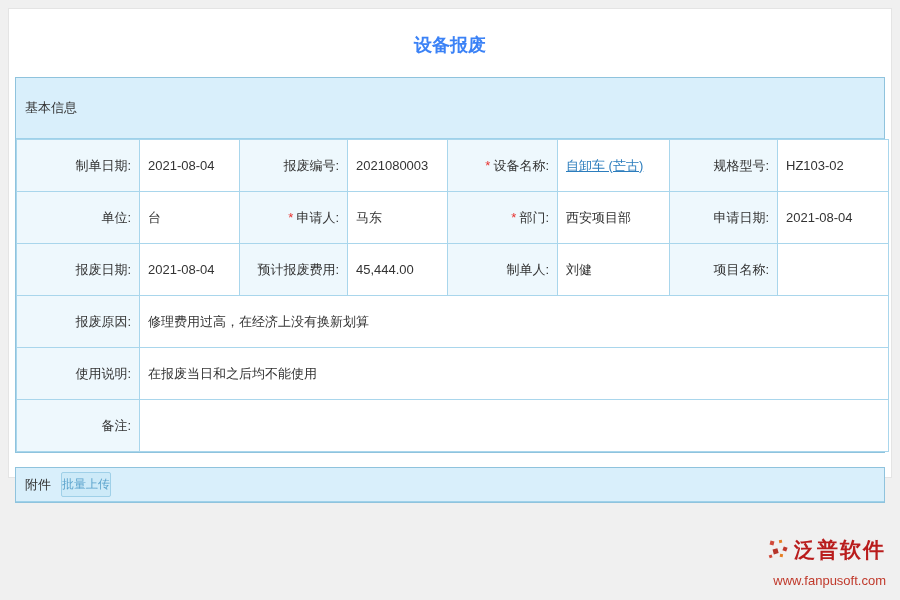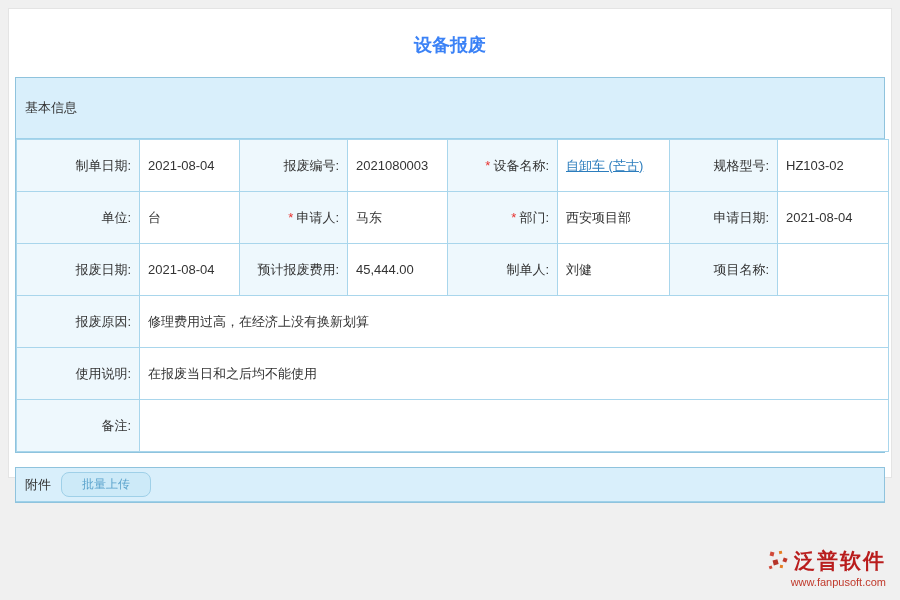--- a/index.html
+++ b/index.html
@@ -59,22 +59,22 @@
     border-bottom: 1px solid #9ed1ea;
     padding: 4px 9px;
     font-size: 13px;
     color: #333;
   }
   .btn-upload {
     background: #cdeaf8;
     border: 1px solid #9fd0e8;
     color: #5ba3cc;
     font-size: 12px;
-    padding: 3px 20px;
-    border-radius: 8px;
+    padding: 3px 0;
+    border-radius: 2px;
     cursor: pointer;
     font-family: "Liberation Sans", sans-serif;
   }
   .att-table .th {
     background: #ffffff;
     font-weight: bold;
     text-align: left;
     height: 32px;
   }
   .att-empty { height: 52px; background: #fff; }
@@ -85,22 +85,22 @@
   }
   .logo-top { display: flex; align-items: center; justify-content: flex-end; gap: 5px; }
   .logo-brand {
     color: #b91c1c;
     font-size: 21px;
     font-weight: bold;
     letter-spacing: 2px;
   }
   .logo-url {
     color: #c0392b;
-    font-size: 11px;
-    margin-top: 1px;
+    font-size: 13px;
+    margin-top: 9px;
   }
 </style>
 </head>
 <body>
 
 <div class="panel">
 
   <div class="page-title">设备报废</div>
 
   <div class="box">

